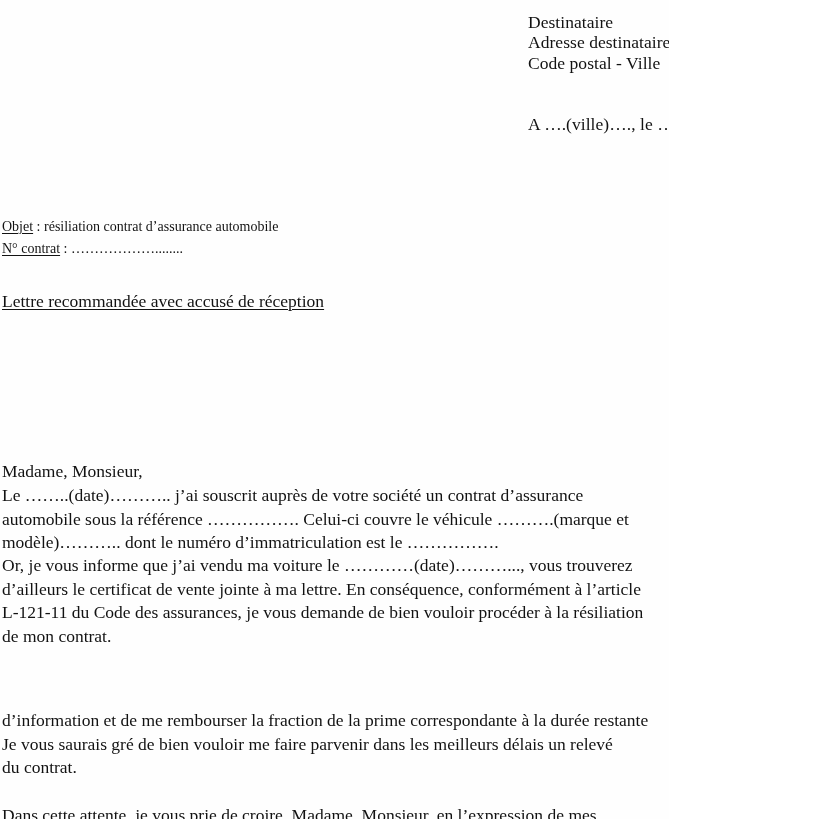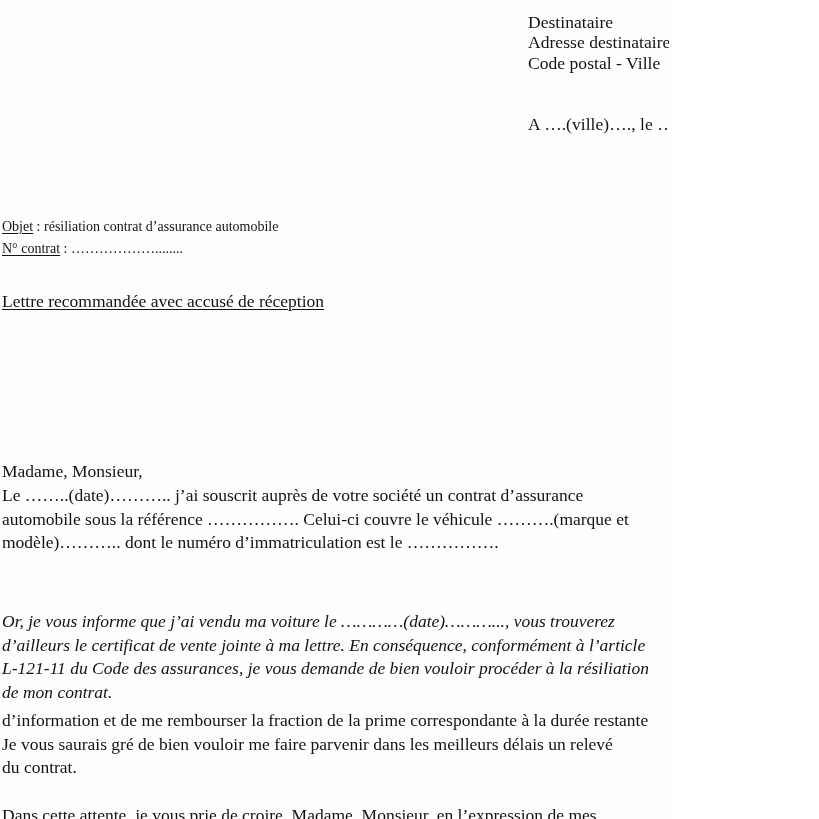--- a/index.html
+++ b/index.html
@@ -97,21 +97,21 @@
     font-size: 17.5px;
     line-height: 23.6px;
     text-align: left;
   }
   .para .ln {
     display: block;
     white-space: nowrap;
   }
 
   #para-1 { top: 484px; }
-  #para-2 { top: 610px; font-style: italic; }
+  #para-2 { top: 554px; }
   #para-3 { top: 709px; }
   #para-4 { top: 804px; }
 
   
   #para-4 .ln {
     color: #121212;
   }
 </style>
 </head>
 <body>

